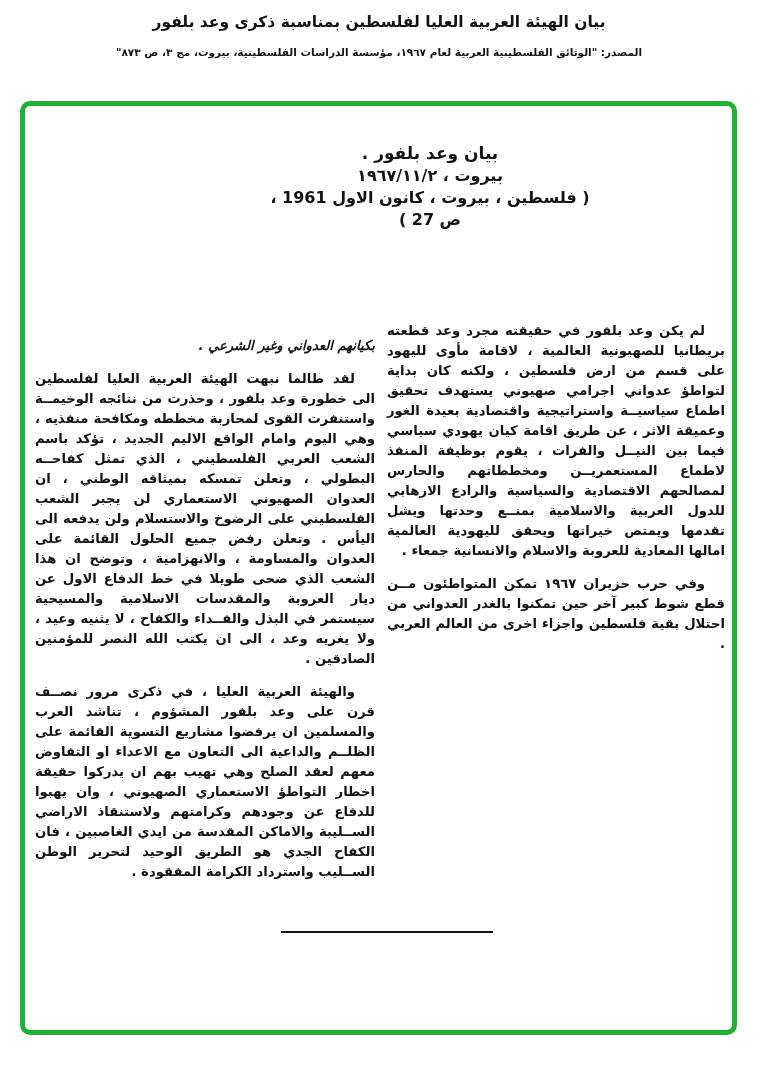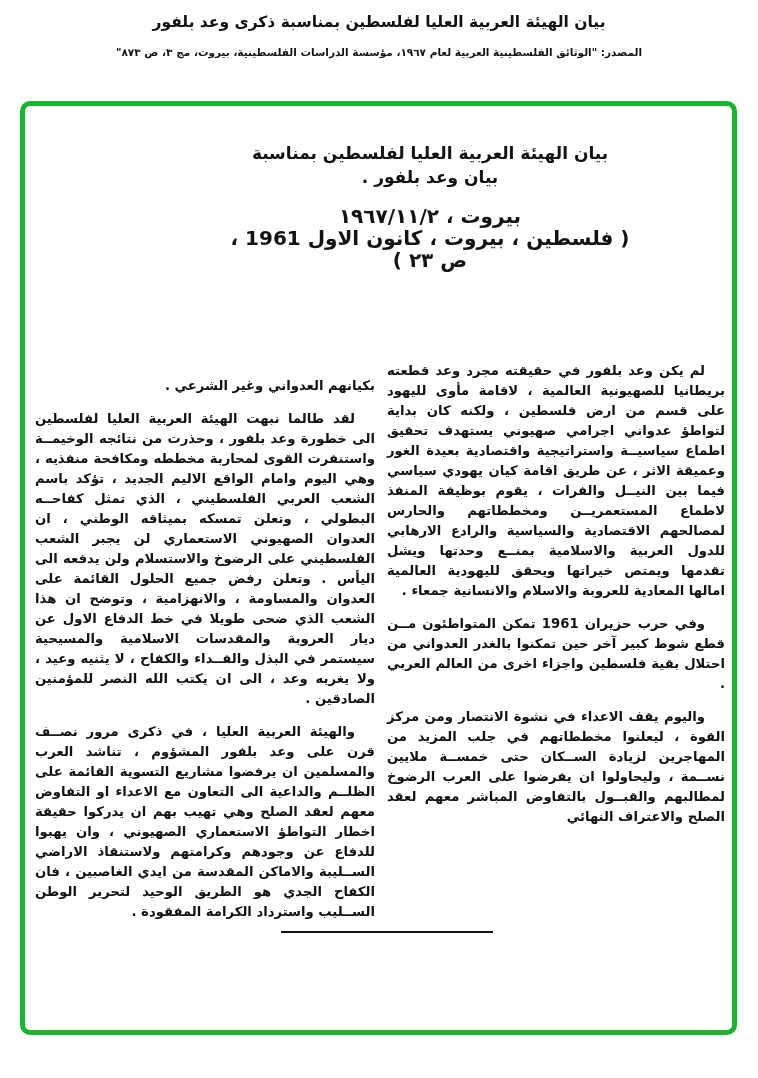--- a/index.html
+++ b/index.html
@@ -45,74 +45,71 @@
     width: 404px;
     text-align: center;
   }
   .doc-title-line {
     font-weight: bold;
     font-size: 17px;
     line-height: 24px;
     white-space: nowrap;
   }
   .dateline {
-    margin-top: 16px;
+    margin-top: 0;
     font-weight: bold;
-    font-size: 20px;
+    font-size: 16px;
     line-height: 22px;
   }
   .dateline div { white-space: nowrap; }
   .col {
     position: absolute;
     direction: rtl;
-    margin-top: 40px;
   }
   .col-right { left: 387px; top: 321px; width: 338px; }
   .col-left  { left: 35px;  top: 336px; width: 340px; }
   .col p {
     margin: 0 0 13px 0;
     font-weight: bold;
     font-size: 13.2px;
     line-height: 20px;
     text-align: justify;
     text-indent: 20px;
   }
-  .col p.noindent { text-indent: 0; }
+  .col p.noindent { text-indent: 0; font-style: italic; }
   .divider {
     position: absolute;
     left: 281px; top: 931px;
     width: 212px; height: 2px;
     background: #151515;
   }
 </style>
 </head>
 <body style="color: rgb(19, 19, 19);">
 
 <div class="page">
 
   <div class="top-title">بيان الهيئة العربية العليا لفلسطين بمناسبة ذكرى وعد بلفور</div>
 
   <div class="top-source">المصدر: "الوثائق الفلسطينية العربية لعام ١٩٦٧، مؤسسة الدراسات الفلسطينية، بيروت، مج ٣، ص ٨٧٣"</div>
 
   <div class="frame" style="border-color: rgb(30, 179, 47);"></div>
 
   <div class="title-block">
-    <div class="doc-title-line">بيان الهيئة العربية العليا لفلسطين بمناسبة</div>
     <div class="doc-title-line">بيان وعد بلفور .</div>
     <div class="dateline">
       <div>بيروت ، ١٩٦٧/١١/٢</div>
       <div>( فلسطين ، بيروت ، كانون الاول 1961 ،</div>
-      <div>ص ٢٣ )</div>
+      <div>ص 27 )</div>
     </div>
   </div>
 
   <div class="col col-right">
     <p>لم يكن وعد بلفور في حقيقته مجرد وعد قطعته بريطانيا للصهيونية العالمية ، لاقامة مأوى لليهود على قسم من ارض فلسطين ، ولكنه كان بداية لتواطؤ عدواني اجرامي صهيوني يستهدف تحقيق اطماع سياسيــة واستراتيجية واقتصادية بعيدة الغور وعميقة الاثر ، عن طريق اقامة كيان يهودي سياسي فيما بين النيــل والفرات ، يقوم بوظيفة المنفذ لاطماع المستعمريــن ومخططاتهم والحارس لمصالحهم الاقتصادية والسياسية والرادع الارهابي للدول العربية والاسلامية بمنــع وحدتها ويشل تقدمها ويمتص خيراتها ويحقق لليهودية العالمية امالها المعادية للعروبة والاسلام والانسانية جمعاء .</p>
-    <p>وفي حرب حزيران 1961 تمكن المتواطئون مــن قطع شوط كبير آخر حين تمكنوا بالغدر العدواني من احتلال بقية فلسطين واجزاء اخرى من العالم العربي .</p>
-    <p>واليوم يقف الاعداء في نشوة الانتصار ومن مركز القوة ، ليعلنوا مخططاتهم في جلب المزيد من المهاجرين لزيادة الســكان حتى خمســة ملايين نســمة ، وليحاولوا ان يفرضوا على العرب الرضوخ لمطالبهم والقبــول بالتفاوض المباشر معهم لعقد الصلح والاعتراف النهائي</p>
+    <p>وفي حرب حزيران ١٩٦٧ تمكن المتواطئون مــن قطع شوط كبير آخر حين تمكنوا بالغدر العدواني من احتلال بقية فلسطين واجزاء اخرى من العالم العربي .</p>
   </div>
 
   <div class="col col-left">
     <p class="noindent">بكيانهم العدواني وغير الشرعي .</p>
     <p>لقد طالما نبهت الهيئة العربية العليا لفلسطين الى خطورة وعد بلفور ، وحذرت من نتائجه الوخيمــة واستنفرت القوى لمحاربة مخططه ومكافحة منفذيه ، وهي اليوم وامام الواقع الاليم الجديد ، تؤكد باسم الشعب العربي الفلسطيني ، الذي تمثل كفاحــه البطولي ، وتعلن تمسكه بميثاقه الوطني ، ان العدوان الصهيوني الاستعماري لن يجبر الشعب الفلسطيني على الرضوخ والاستسلام ولن يدفعه الى اليأس . وتعلن رفض جميع الحلول القائمة على العدوان والمساومة ، والانهزامية ، وتوضح ان هذا الشعب الذي ضحى طويلا في خط الدفاع الاول عن ديار العروبة والمقدسات الاسلامية والمسيحية سيستمر في البذل والفــداء والكفاح ، لا يثنيه وعيد ، ولا يغريه وعد ، الى ان يكتب الله النصر للمؤمنين الصادقين .</p>
     <p>والهيئة العربية العليا ، في ذكرى مرور نصــف قرن على وعد بلفور المشؤوم ، تناشد العرب والمسلمين ان يرفضوا مشاريع التسوية القائمة على الظلــم والداعية الى التعاون مع الاعداء او التفاوض معهم لعقد الصلح وهي تهيب بهم ان يدركوا حقيقة اخطار التواطؤ الاستعماري الصهيوني ، وان يهبوا للدفاع عن وجودهم وكرامتهم ولاستنقاذ الاراضي الســليبة والاماكن المقدسة من ايدي الغاصبين ، فان الكفاح الجدي هو الطريق الوحيد لتحرير الوطن الســليب واسترداد الكرامة المفقودة .</p>
   </div>
 
   <div class="divider"></div>
 

